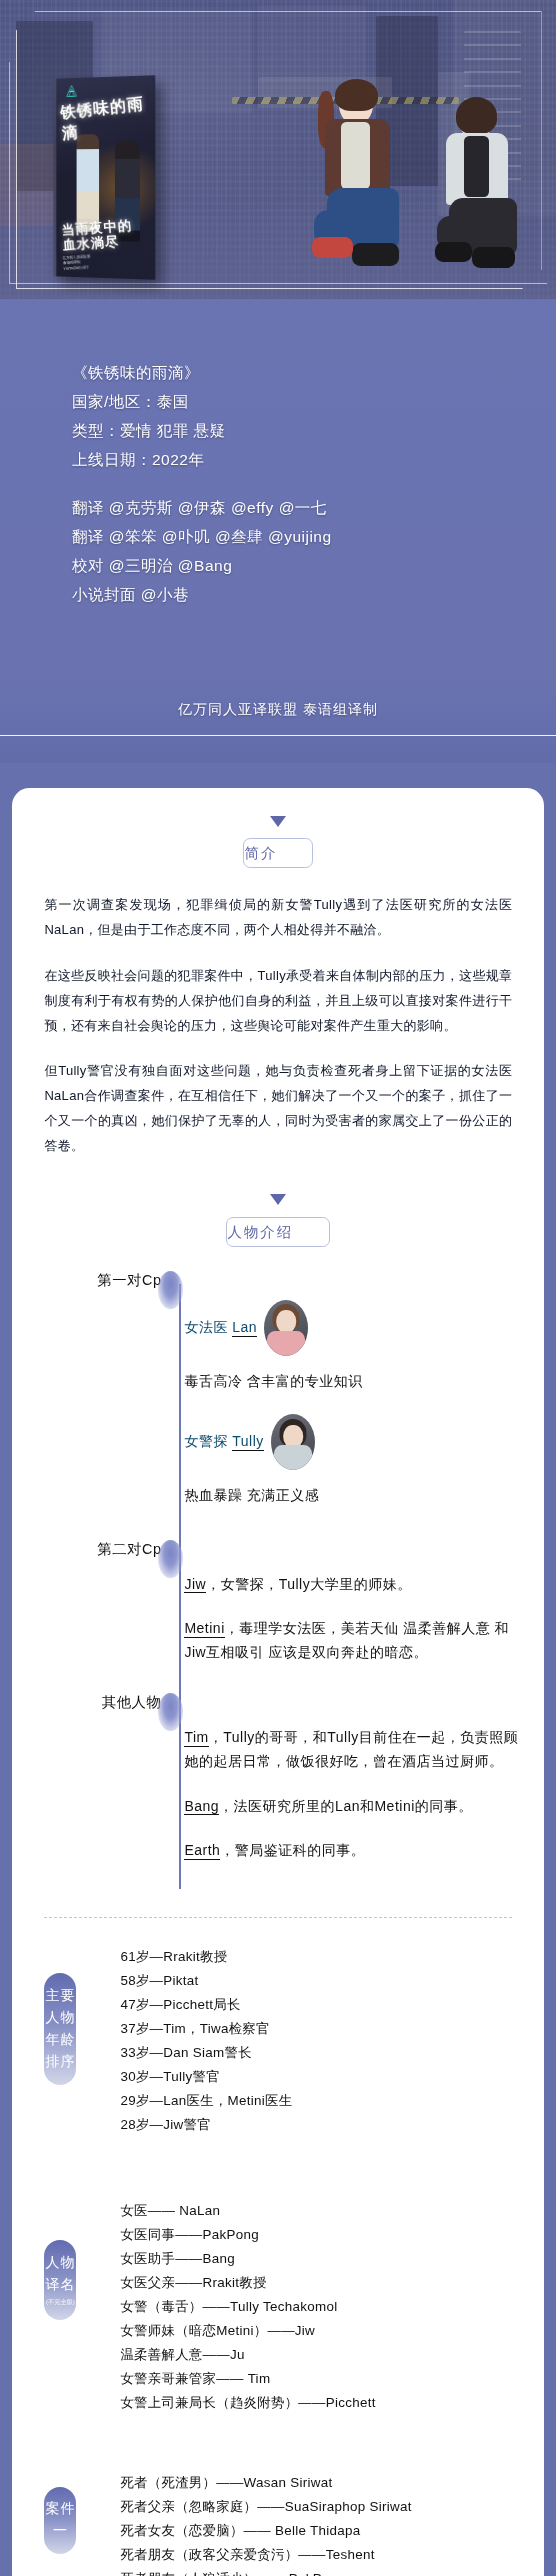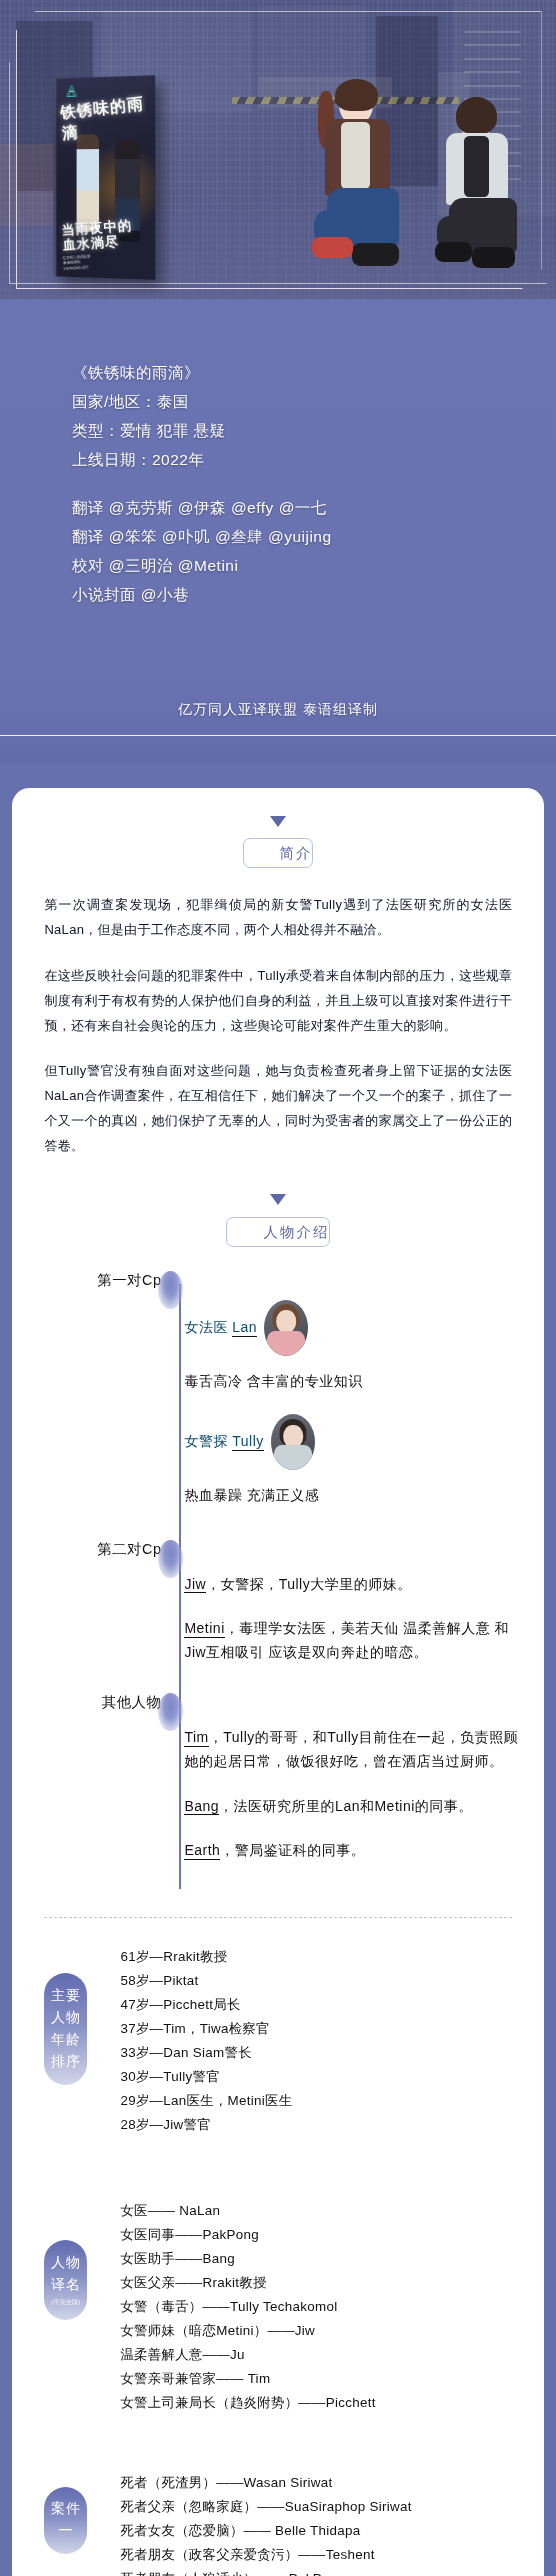--- a/index.html
+++ b/index.html
@@ -135,21 +135,21 @@
   }
 
   .caret{
     width:0;height:0;margin:0 auto;
     border-left:8.8px solid transparent;border-right:8.8px solid transparent;
     border-top:11.3px solid #5e68a8;
   }
   .pill{
     display:block; margin:11.3px auto 0; width:70px; height:30px;
     border:1px solid #b9c0de; border-radius:7.2px;
-    color:#5d67a6; font-size:14.4px; line-height:28px; text-align:right; letter-spacing:2.1px;
+    color:#5d67a6; font-size:14.4px; line-height:28px; text-align:left; letter-spacing:2.1px;
     background:#fff;
   }
   .pill.wide{ width:104px; }
 
   .para{
     margin:0 32px; color:#0f172a; font-size:13px; line-height:25px; letter-spacing:0.3px;
     text-align:justify;
   }
   .para + .para{ margin-top:20.6px; }
 
@@ -191,21 +191,21 @@
   .blockgap{ height:29px; }
 
   .dashed{
     margin:24px 32px 0; border-top:1px dashed #c7c7c7;
   }
 
   
   .blist{ position:relative; margin:27px 0 0 0; padding-left:32px; min-height:103px; }
   .badge-wrap{ position:absolute; left:32px; top:0; width:52px; }
   .badge-v{
-    width:43px; border-radius:27px;
+    width:32px; border-radius:27px;
     background:linear-gradient(180deg,#616bb0 0%, #8992c6 48%, #d2d6e9 100%);
     color:#fff; display:flex; flex-direction:column; align-items:center;
     justify-content:flex-end; gap:4.1px; padding:13.4px 0;
   }
   .badge-v span{ font-size:14px; letter-spacing:1px; }
   .badge-sub{ font-size:6.2px!important; opacity:.9; letter-spacing:0!important; }
   .blist-items{ margin-left:76px; padding-right:20.6px; }
   .blist-items div{ font-size:13.4px; line-height:24px; color:#111; letter-spacing:0.3px; white-space:nowrap; }
 </style>
 </head>
@@ -268,21 +268,21 @@
 </div>
 
 <div class="info">
   <div class="info-line">《铁锈味的雨滴》</div>
   <div class="info-line">国家/地区：泰国</div>
   <div class="info-line">类型：爱情 犯罪 悬疑</div>
   <div class="info-line">上线日期：2022年</div>
   <div class="info-gap"></div>
   <div class="info-line">翻译 @克劳斯 @伊森 @effy @一七</div>
   <div class="info-line">翻译 @笨笨 @卟叽 @叁肆 @yuijing</div>
-  <div class="info-line">校对 @三明治 @Metini</div>
+  <div class="info-line">校对 @三明治 @Bang</div>
   <div class="info-line">小说封面 @小巷</div>
 
   <div class="info-footer">亿万同人亚译联盟 泰语组译制</div>
   <div class="info-rule"></div>
 </div>
 
 <div class="sheet">
 
   <div style="height:28px"></div>
   <div class="caret"></div>

